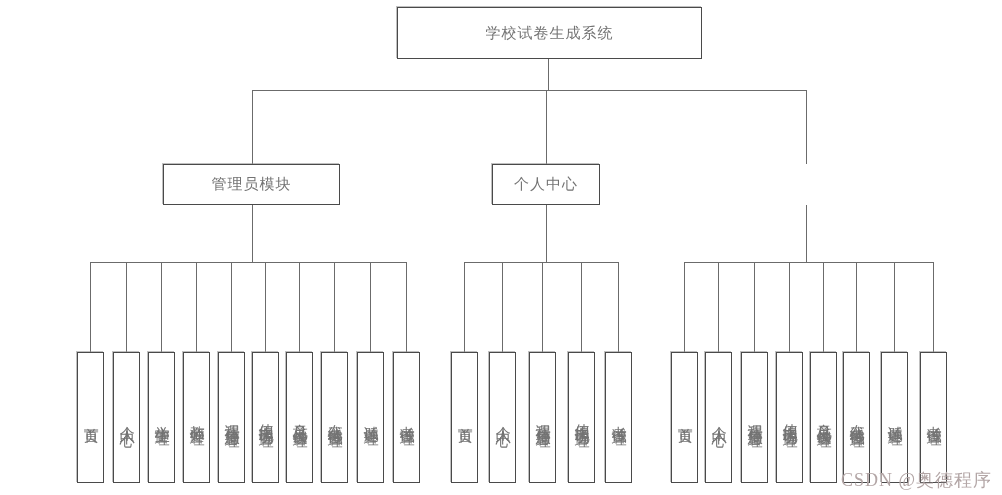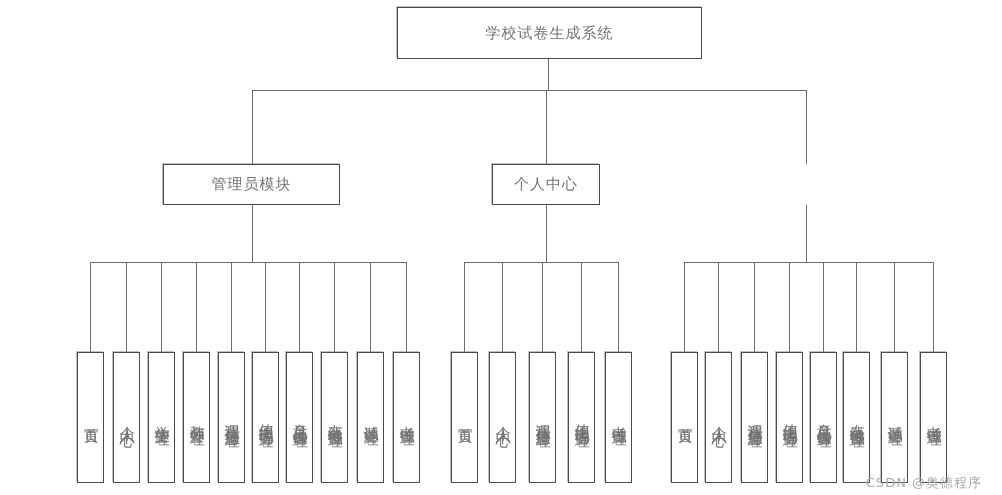--- a/index.html
+++ b/index.html
@@ -35,27 +35,28 @@
     letter-spacing: 2px;
     line-height: 1.15;
     font-size: 15px;
   }
   .line {
     position: absolute;
     background: var(--line, #6b6b6b);
   }
   .watermark {
     position: absolute;
-    right: 20px;
+    right: 10px;
     bottom: 3px;
-    font-size: 13px;
+    font-size: 18px;
     color: var(--wm, #b3a6a6);
     letter-spacing: 1px;
     white-space: nowrap;
     pointer-events: none;
+    font-family: Liberation Serif, serif;
   }
 </style>
 </head>
 <body>
 
 <div class="canvas" id="canvas">
     <div class="node" style="left: 397px; top: 7px; width: 305px; height: 52px;">学校试卷生成系统</div>
     <div class="line" style="left: 548px; top: 59px; width: 1px; height: 31px;"></div>
     <div class="line" style="left: 252px; top: 90px; width: 555px; height: 1px;"></div>
     <div class="line" style="left: 252px; top: 90px; width: 1px; height: 74px;"></div>

